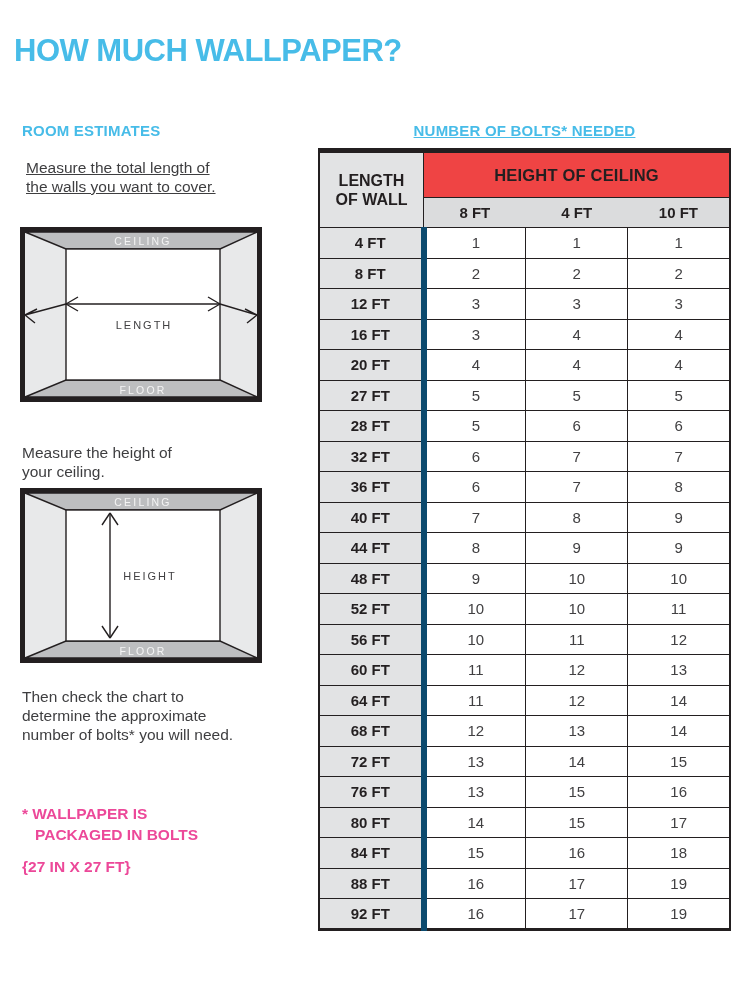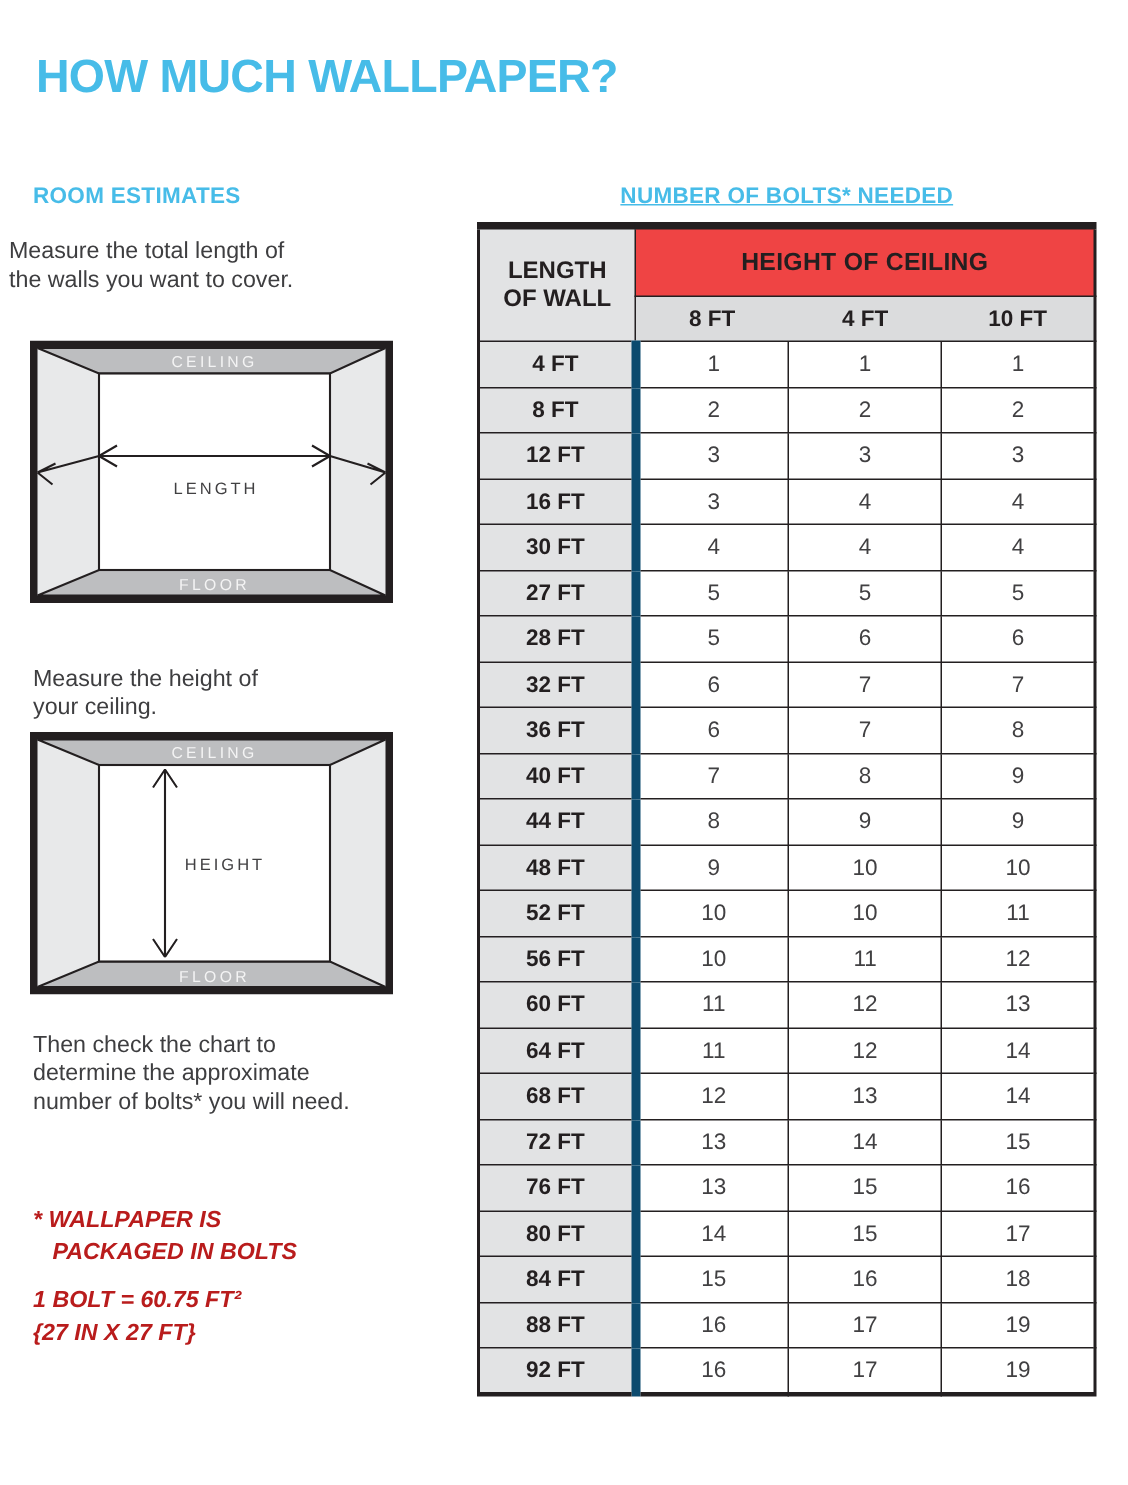--- a/index.html
+++ b/index.html
@@ -5,39 +5,39 @@
   html, body { margin: 0; padding: 0; background: #ffffff; }
   body {
     width: 752px; height: 990px; position: relative; overflow: hidden;
     font-family: "Liberation Sans", "DejaVu Sans", sans-serif;
     -webkit-font-smoothing: antialiased;
   }
   .abs { position: absolute; }
   .pre { white-space: pre-line; }
 
   .page-title {
-    left: 24px; top: 12px;
+    left: 14px; top: 12px;
     font-size: 31px; font-weight: 700; letter-spacing: -0.5px;
     color: #47BCE8;
   }
   .section-heading {
     font-size: 15px; font-weight: 700; color: #47BCE8; letter-spacing: 0.2px; text-align: right;
   }
   .left-heading  { left: 22px; top: 122px; }
   .right-heading { left: 318px; top: 122px; width: 413px; text-align: center; text-decoration: underline; }
 
   .body-text {
     font-size: 15.5px; line-height: 19px; color: #3E3E40;
   }
-  .para-length { left: 6px; top: 158px; width: 270px; }
+  .para-length { left: 26px; top: 158px; width: 270px; text-decoration: underline; }
   .para-height { left: 22px; top: 443px; width: 270px; }
   .para-chart  { left: 22px; top: 687px; width: 280px; }
 
   .bold-note {
-    font-size: 15.5px; font-weight: 700; color: #b91c1c; line-height: 21px; font-style: italic;
+    font-size: 15.5px; font-weight: 700; color: #ec4899; line-height: 21px;
   }
   .footnote { left: 22px; top: 803px; width: 280px; padding-left: 13px; text-indent: -13px; }
   .bolt-info { left: 22px; top: 856px; width: 280px; line-height: 22px; }
 
   .diagram-length { left: 20px; top: 227px; }
   .diagram-height { left: 20px; top: 488px; }
 
   svg text {
     font-family: "Liberation Sans", "DejaVu Sans", sans-serif;
   }
@@ -128,21 +128,20 @@
   </svg>
 
   <div class="abs body-text pre para-chart">Then check the chart to
 determine the approximate
 number of bolts* you will need.</div>
 
   <div class="abs bold-note pre footnote">* WALLPAPER IS
 PACKAGED IN BOLTS</div>
 
   <div class="abs bold-note bolt-info">
-    <div>1 BOLT = 60.75 FT²</div>
     <div>{27 IN X 27 FT}</div>
   </div>
 
   <div class="abs table-wrap">
     <table class="bolts">
       <thead>
         <tr>
           <th class="corner pre" rowspan="2">LENGTH
 OF WALL</th>
           <th class="group-head" colspan="3">HEIGHT OF CEILING</th>
@@ -176,21 +175,21 @@
   </tr>
 
   <tr>
     <th>16 FT</th>
     <td>3</td>
     <td>4</td>
     <td>4</td>
   </tr>
 
   <tr>
-    <th>30 FT</th>
+    <th>20 FT</th>
     <td>4</td>
     <td>4</td>
     <td>4</td>
   </tr>
 
   <tr>
     <th>27 FT</th>
     <td>5</td>
     <td>5</td>
     <td>5</td>

